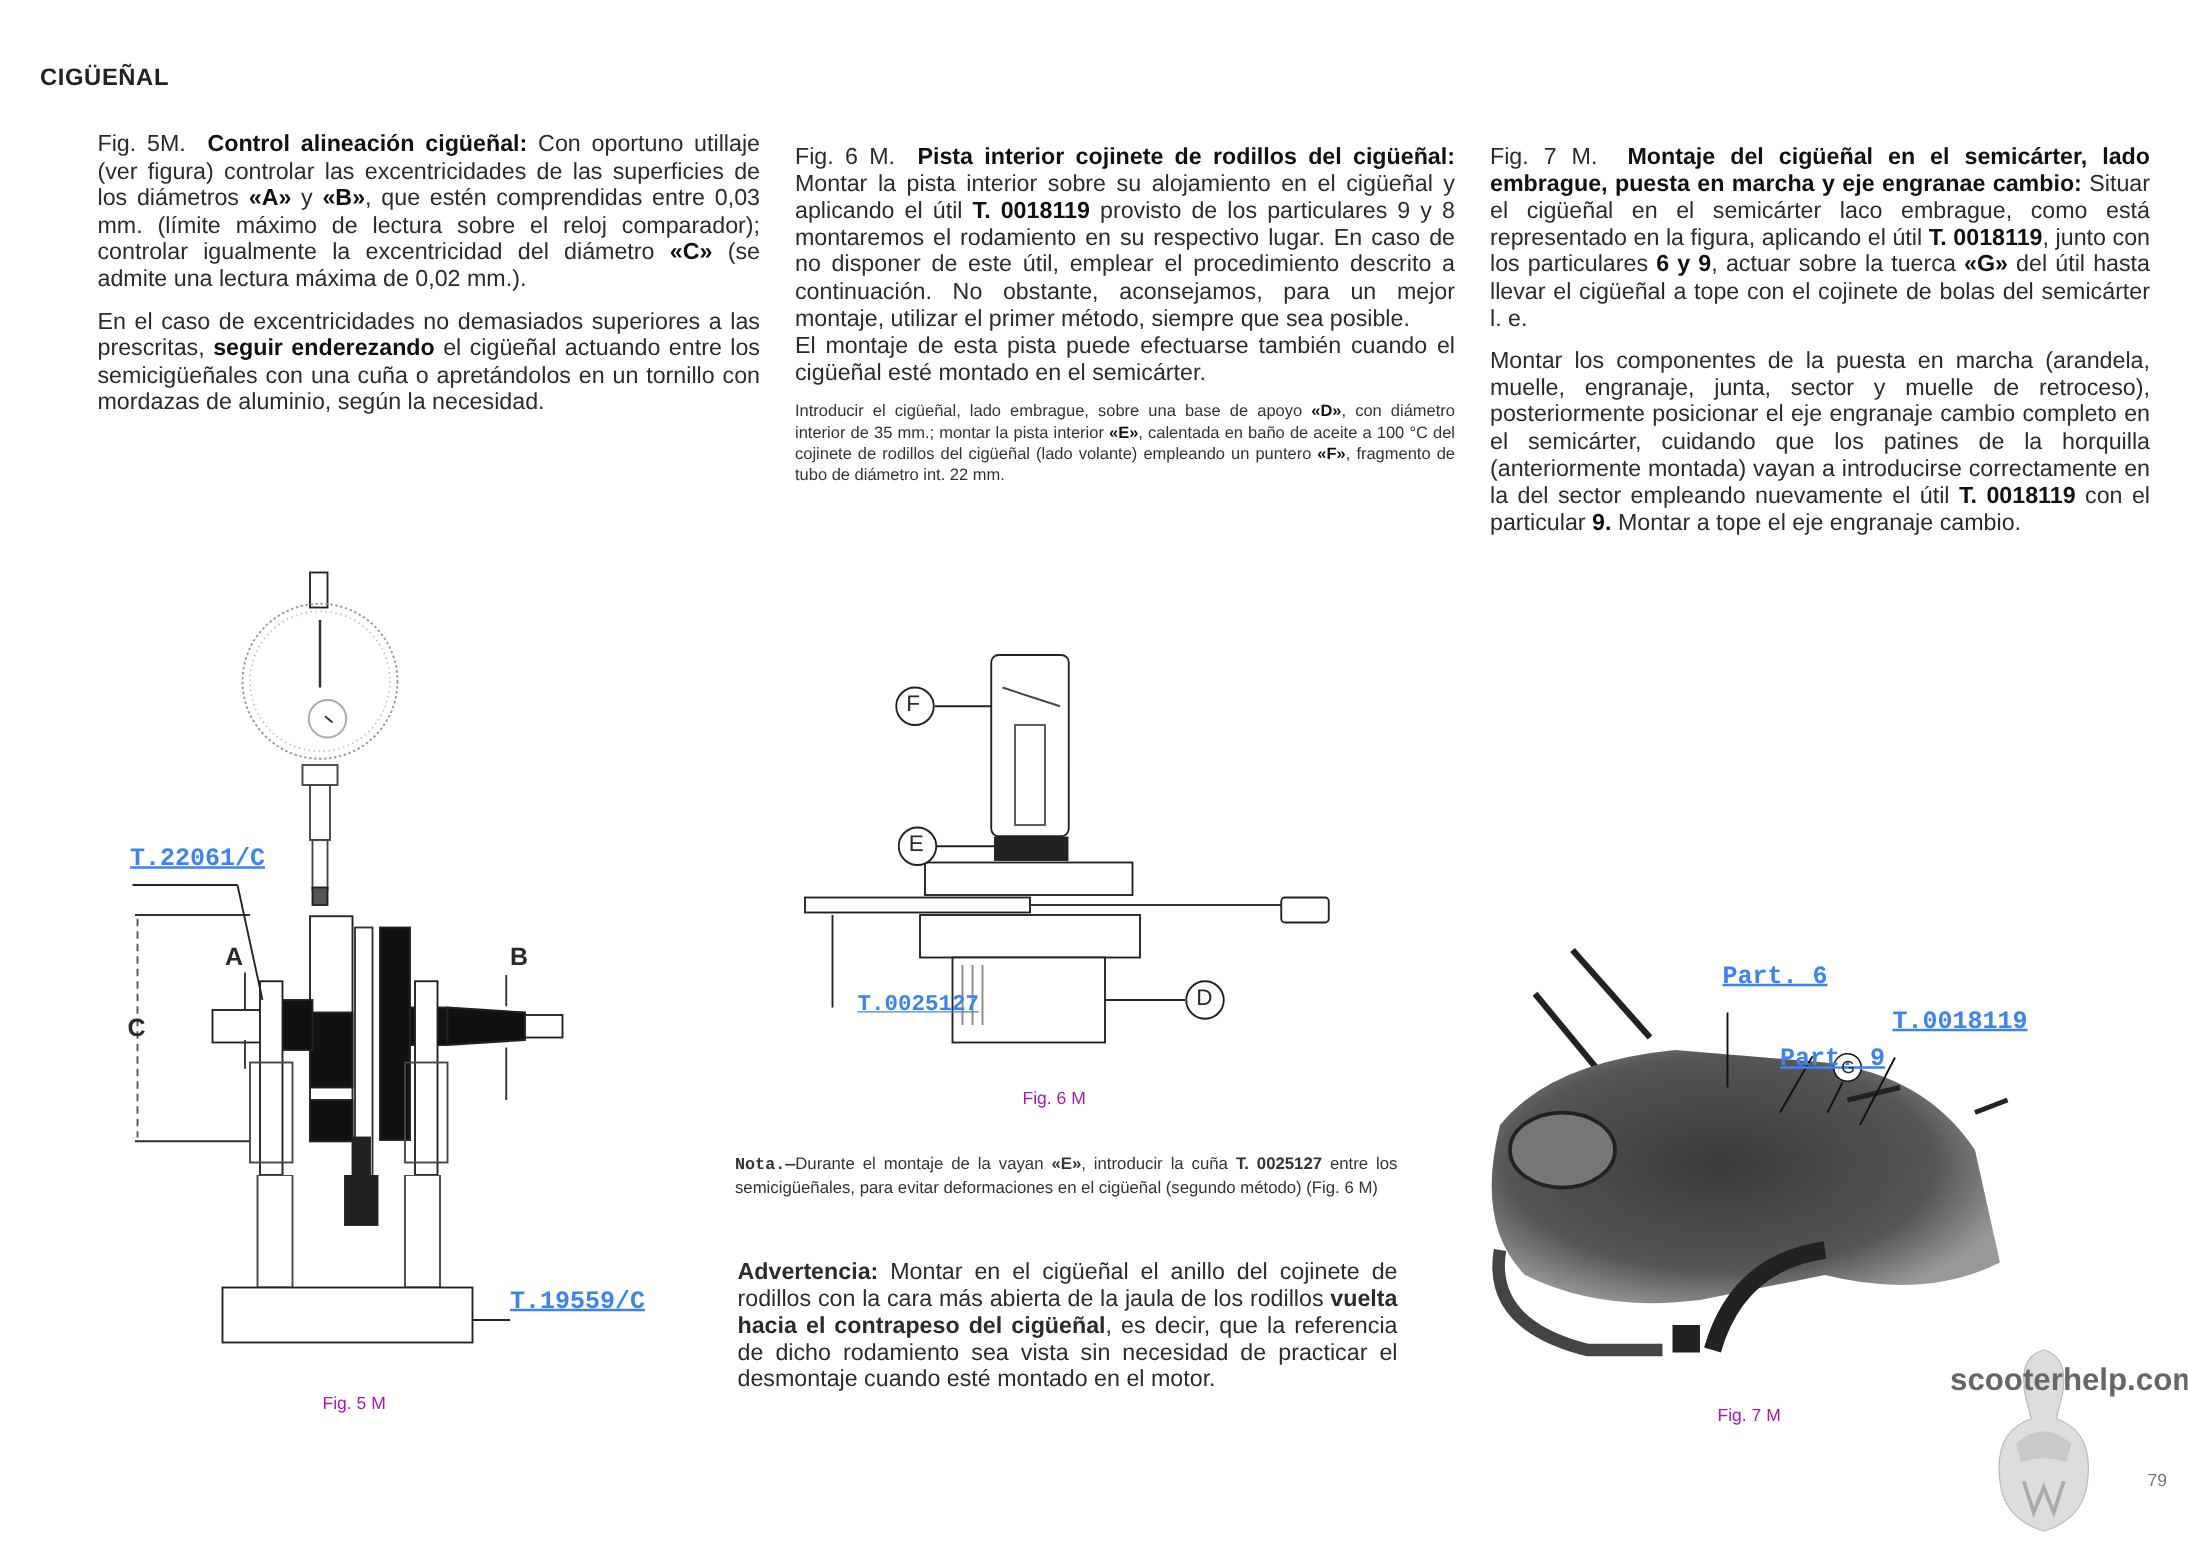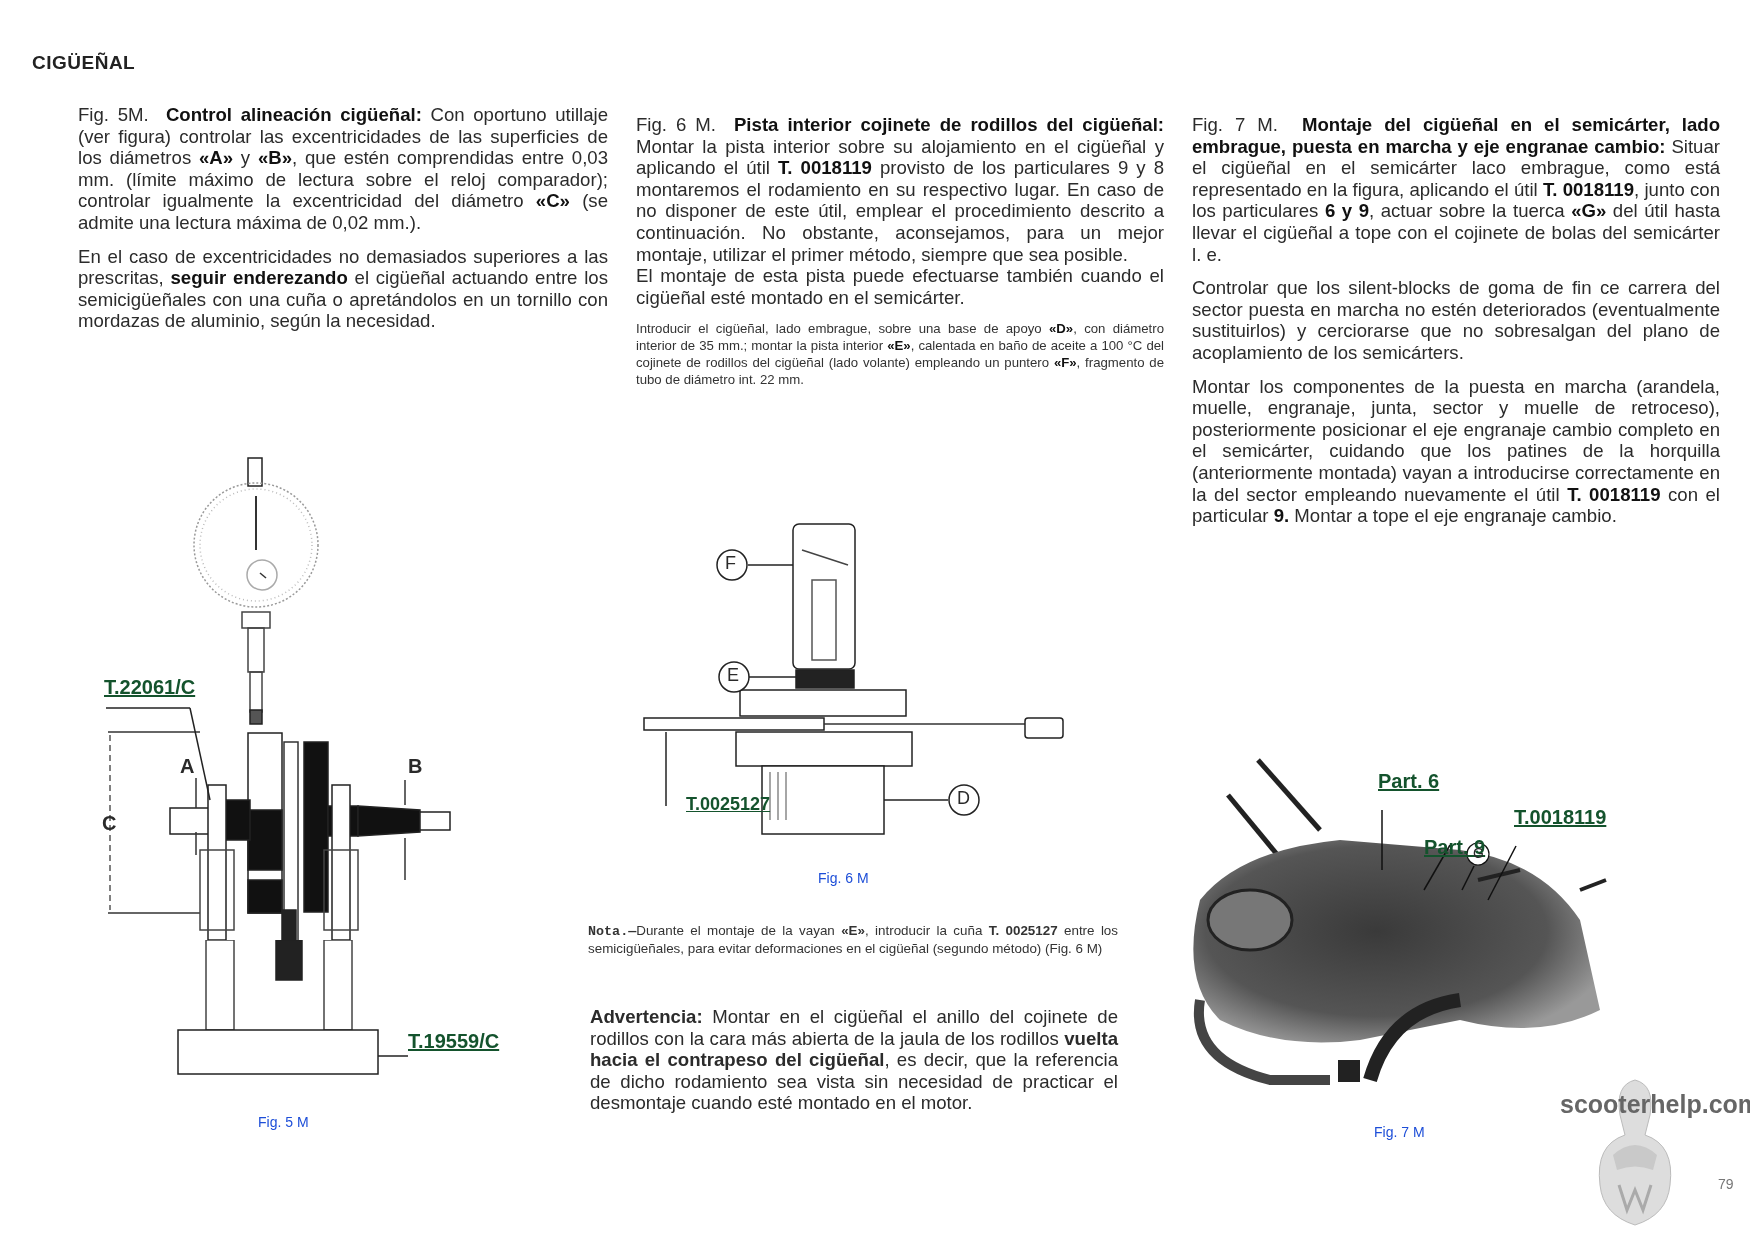--- a/index.html
+++ b/index.html
@@ -10,23 +10,23 @@
   .col{position:absolute;font-size:18.6px;line-height:21.6px;text-align:justify;color:#2b2b2b;margin-left:46px;}
   .col p{margin:0 0 12px 0;}
   .col b{color:#111;}
   .c1{left:32px;top:104px;width:530px;}
   .c2{left:590px;top:114px;width:528px;}
   .c3{left:1146px;top:114px;width:528px;}
   .small{font-size:13.2px;line-height:17px;color:#333;}
   .nota{left:588px;top:922px;width:530px;font-size:13.4px;line-height:17px;color:#333;text-align:justify;}
   .nota .lbl{font-weight:bold;font-family:Liberation Mono, monospace;}
   .adv{left:590px;top:1006px;width:528px;font-size:18.6px;line-height:21.6px;text-align:justify;color:#2b2b2b;}
-  .caption{font-size:14px;color:#1d4ed8;}
-  .fig-label{font-family:Liberation Sans, sans-serif;font-weight:bold;font-size:20px;
-             text-decoration:underline;transform:scaleX(0.72);transform-origin:left center;color:#14532d;white-space:nowrap;text-align:center;}
+  .caption{font-size:14px;color:#a21caf;}
+  .fig-label{font-family:Liberation Mono, monospace;font-weight:bold;font-size:20px;
+             text-decoration:underline;transform:scaleX(0.72);transform-origin:left center;color:#3b82f6;white-space:nowrap;text-align:center;}
   .watermark{left:1560px;top:1090px;font-size:25px;font-weight:bold;color:#666;}
   .pagenum{left:1718px;top:1176px;font-size:14px;color:#777;}
   svg{position:absolute;}
 </style>
 </head>
 <body>
 
 <div class="abs title">CIGÜEÑAL</div>
 
 <div class="col c1">
@@ -136,21 +136,20 @@
 <div class="abs nota">
   <span class="lbl">Nota.—</span><span>Durante el montaje de la vayan </span><b>«E»</b><span>, introducir la cuña </span> <b>T. 0025127</b><span> entre los semicigüeñales, para evitar deformaciones en el cigüeñal (segundo método) (Fig. 6 M)</span>
 </div>
 
 <div class="abs adv">
   <b>Advertencia:</b><span> Montar en el cigüeñal el anillo del cojinete de rodillos con la cara más abierta de la jaula de los rodillos </span><b>vuelta hacia el contrapeso del cigüeñal</b><span>, es decir, que la referencia de dicho rodamiento sea vista sin necesidad de practicar el desmontaje cuando esté montado en el motor.</span>
 </div>
 
 <div class="col c3">
   <p><span>Fig. 7 M.</span>&nbsp;&nbsp;<b>Montaje del cigüeñal en el semicárter, lado embrague, puesta en marcha y eje engranae cambio:</b><span> Situar el cigüeñal en el semicárter laco embrague, como está representado en la figura, aplicando el útil </span><b>T. 0018119</b><span>, junto con los particulares </span><b>6 y 9</b><span>, actuar sobre la tuerca </span><b>«G»</b><span> del útil hasta llevar el cigüeñal a tope con el cojinete de bolas del semicárter l. e.</span></p>
-  <p>Controlar que los silent-blocks de goma de fin ce carrera del sector puesta en marcha no estén deteriorados (eventualmente sustituirlos) y cerciorarse que no sobresalgan del plano de acoplamiento de los semicárters.</p>
   <p><span>Montar los componentes de la puesta en marcha (arandela, muelle, engranaje, junta, sector y muelle de retroceso), posteriormente posicionar el eje engranaje cambio completo en el semicárter, cuidando que los patines de la horquilla (anteriormente montada) vayan a introducirse correctamente en la del sector empleando nuevamente el útil </span><b>T. 0018119</b><span> con el particular </span><b>9.</b><span> Montar a tope el eje engranaje cambio.</span></p>
 </div>
 
 <svg style="left:1160px;top:750px" width="470" height="340" viewBox="0 0 470 340">
   <defs>
     <radialGradient id="g7" cx="45%" cy="45%" r="60%">
       <stop offset="0%" stop-color="#3a3a3a"></stop>
       <stop offset="70%" stop-color="#555"></stop>
       <stop offset="100%" stop-color="#999"></stop>
     </radialGradient>

